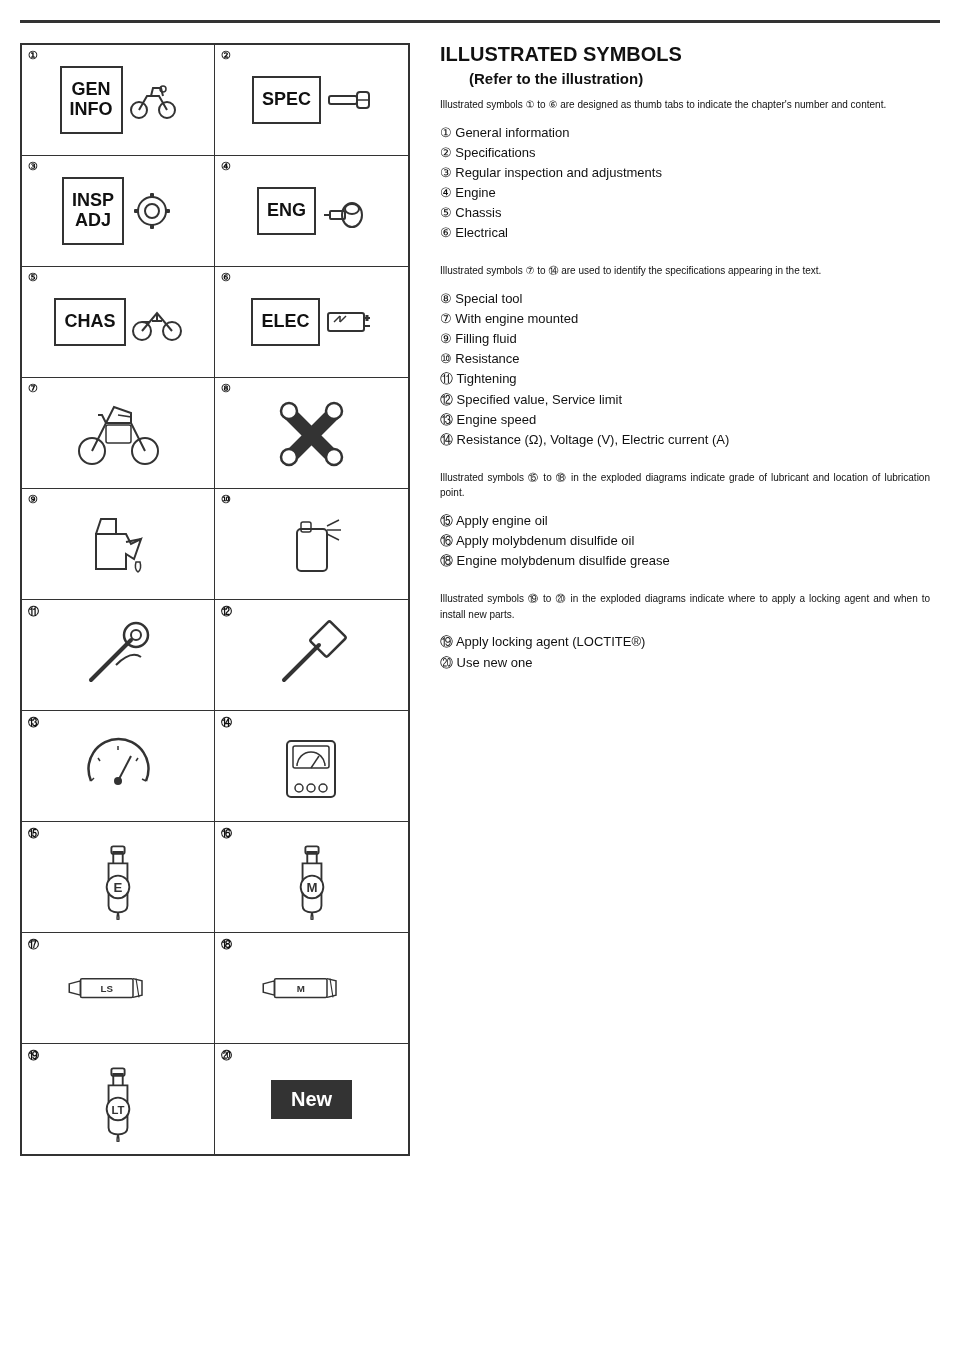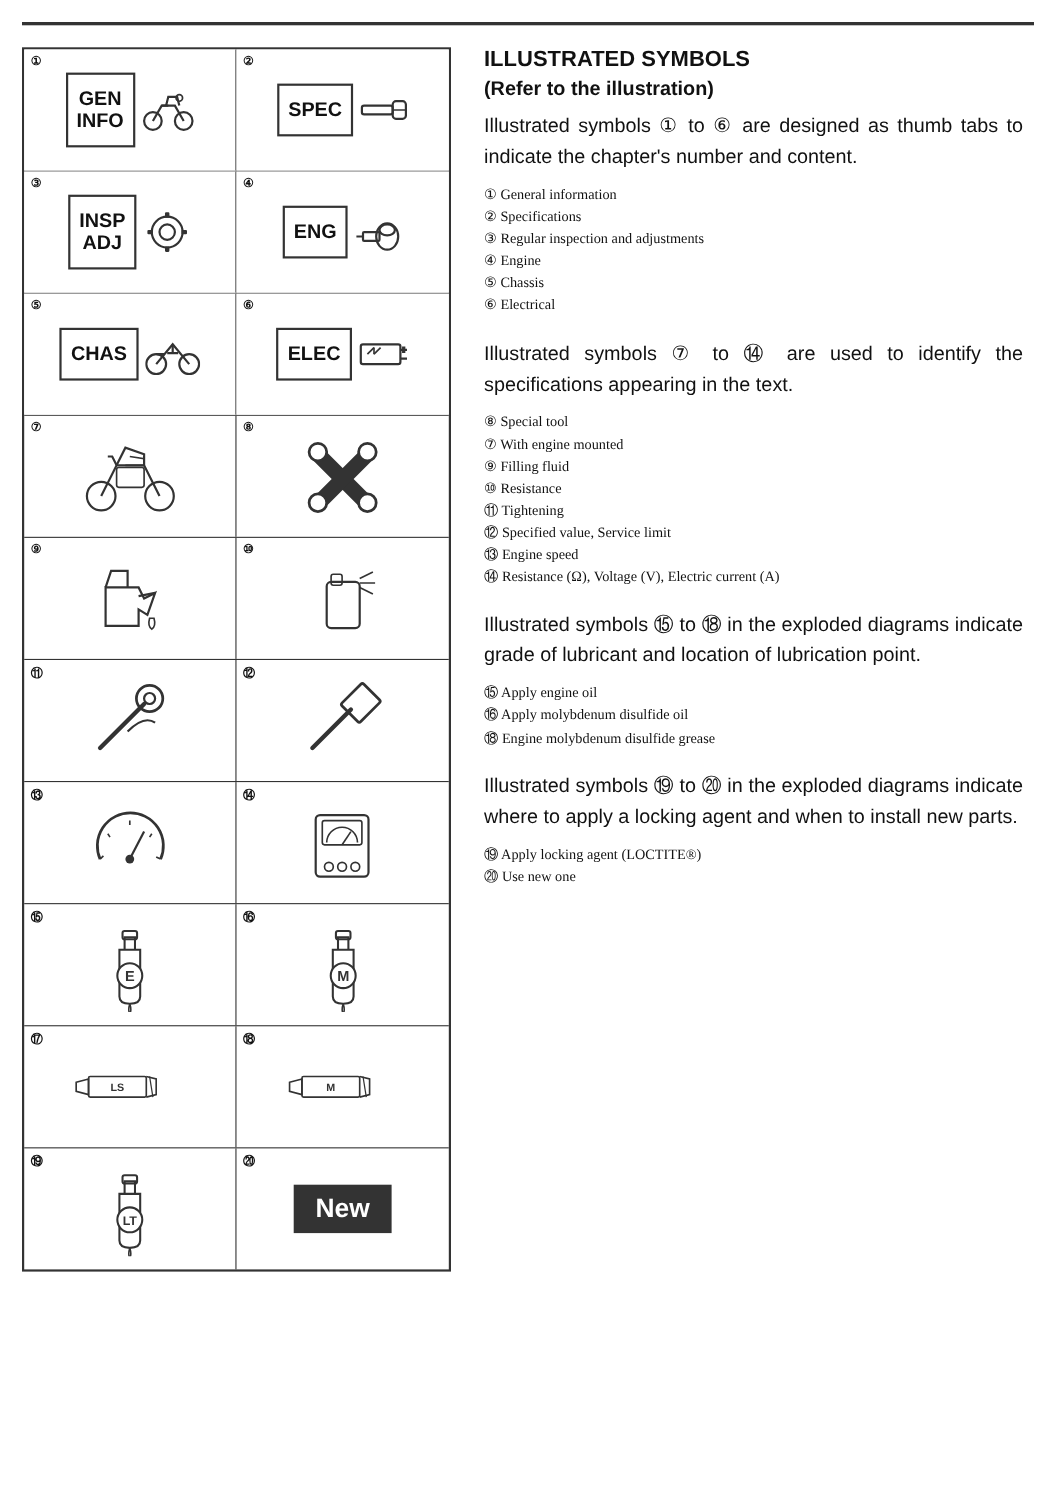--- a/index.html
+++ b/index.html
@@ -70,53 +70,53 @@
     }
     
     .new-cell {
       display: flex;
       align-items: center;
       justify-content: center;
     }
     .new-box {
       background: #333;
       color: #fff;
-      font-size: 24px;
+      font-size: 20px;
       font-weight: bold;
       padding: 8px 20px;
       border: none;
     }
 
     
     .right-panel {
       flex: 1;
       padding: 0 10px;
     }
     .section-title {
       font-size: 20px;
       font-weight: bold;
       margin-bottom: 4px;
     }
     .section-subtitle {
-      font-size: 18px;
+      font-size: 15px;
       font-weight: bold;
       margin-bottom: 10px;
+      margin-left: 29px;
     }
     .section-body {
-      font-size: 18px;
+      font-size: 10px;
       line-height: 1.55;
       text-align: justify;
       margin-bottom: 10px;
     }
     .list-item {
       display: flex;
       gap: 4px;
       font-size: 13px;
       line-height: 1.55;
-      font-family: Liberation Serif, serif;
     }
     .list-section {
       margin-bottom: 20px;
     }
     .section-gap {
     }
     .page-wrapper {
       position: relative;
       width: 960px;
       min-height: 1358px;

